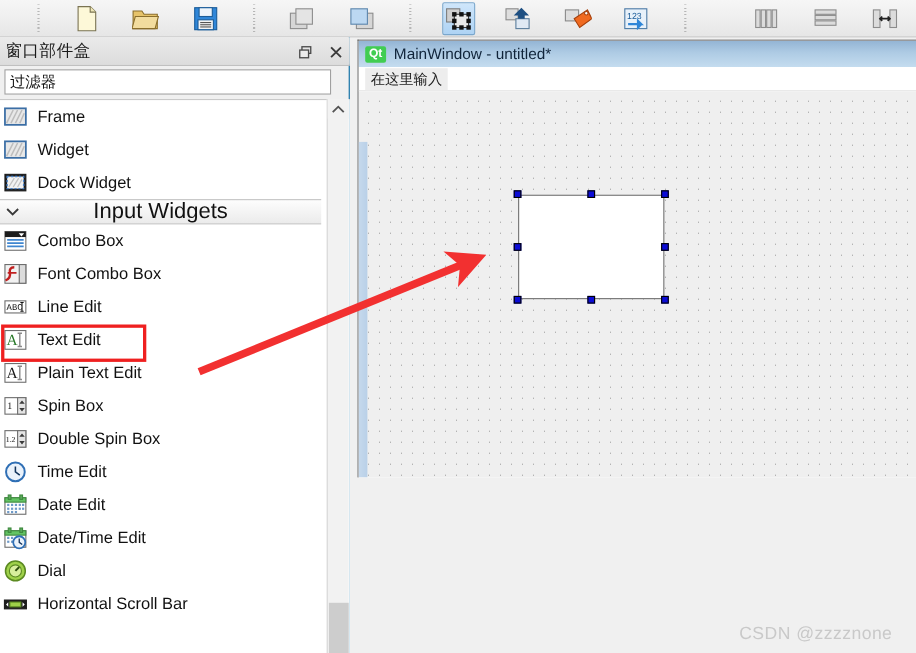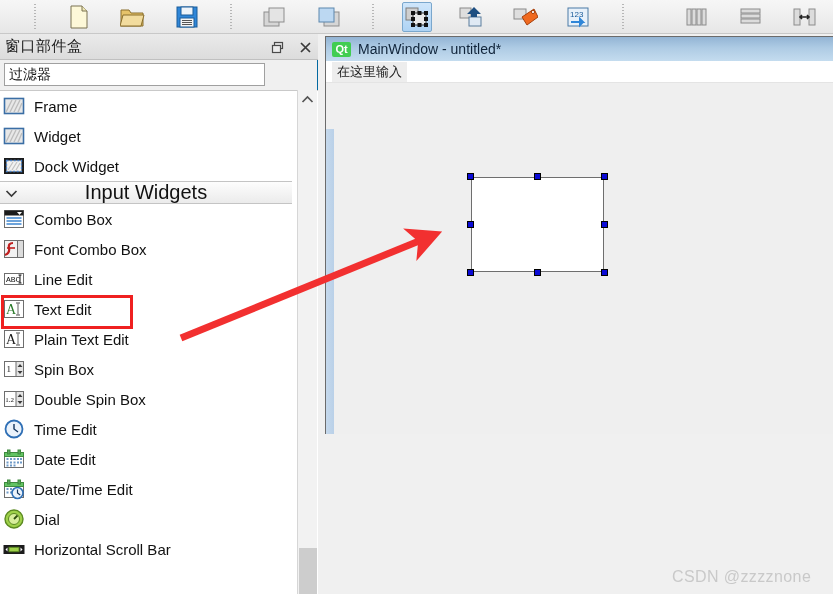--- a/index.html
+++ b/index.html
@@ -51,21 +51,21 @@
   }
   .dock-title-text {
     font-size: 15px; color: #1a1a1a; padding-left: 5px; letter-spacing: 0.5px;
     white-space: nowrap;
   }
   .dock-btns { position: absolute; right: 4px; top: 0; height: 26px; display: flex; align-items: center; gap: 10px; }
   .dock-btn { width: 18px; height: 18px; display:flex; align-items:center; justify-content:center; }
 
   .filter-wrap { padding: 3px 4px 2px 4px; }
   .filter-box {
-    width: 261px; height: 23px; background: #ffffff;
+    width: 297px; height: 23px; background: #ffffff;
     border: 1px solid #a0a0a0;
     font-size: 14px; color: #111; padding: 0 4px; line-height: 21px;
     font-family: "Liberation Sans", sans-serif;
   }
   .list-area {
     position: absolute; left: 0; top: 56px; width: 318px; height: 538px;
     background: #fff; border-top: 1px solid #c9c9c9;
     overflow: hidden;
   }
   .list-inner { position: absolute; left: 0; top: 0; width: 296px; }

